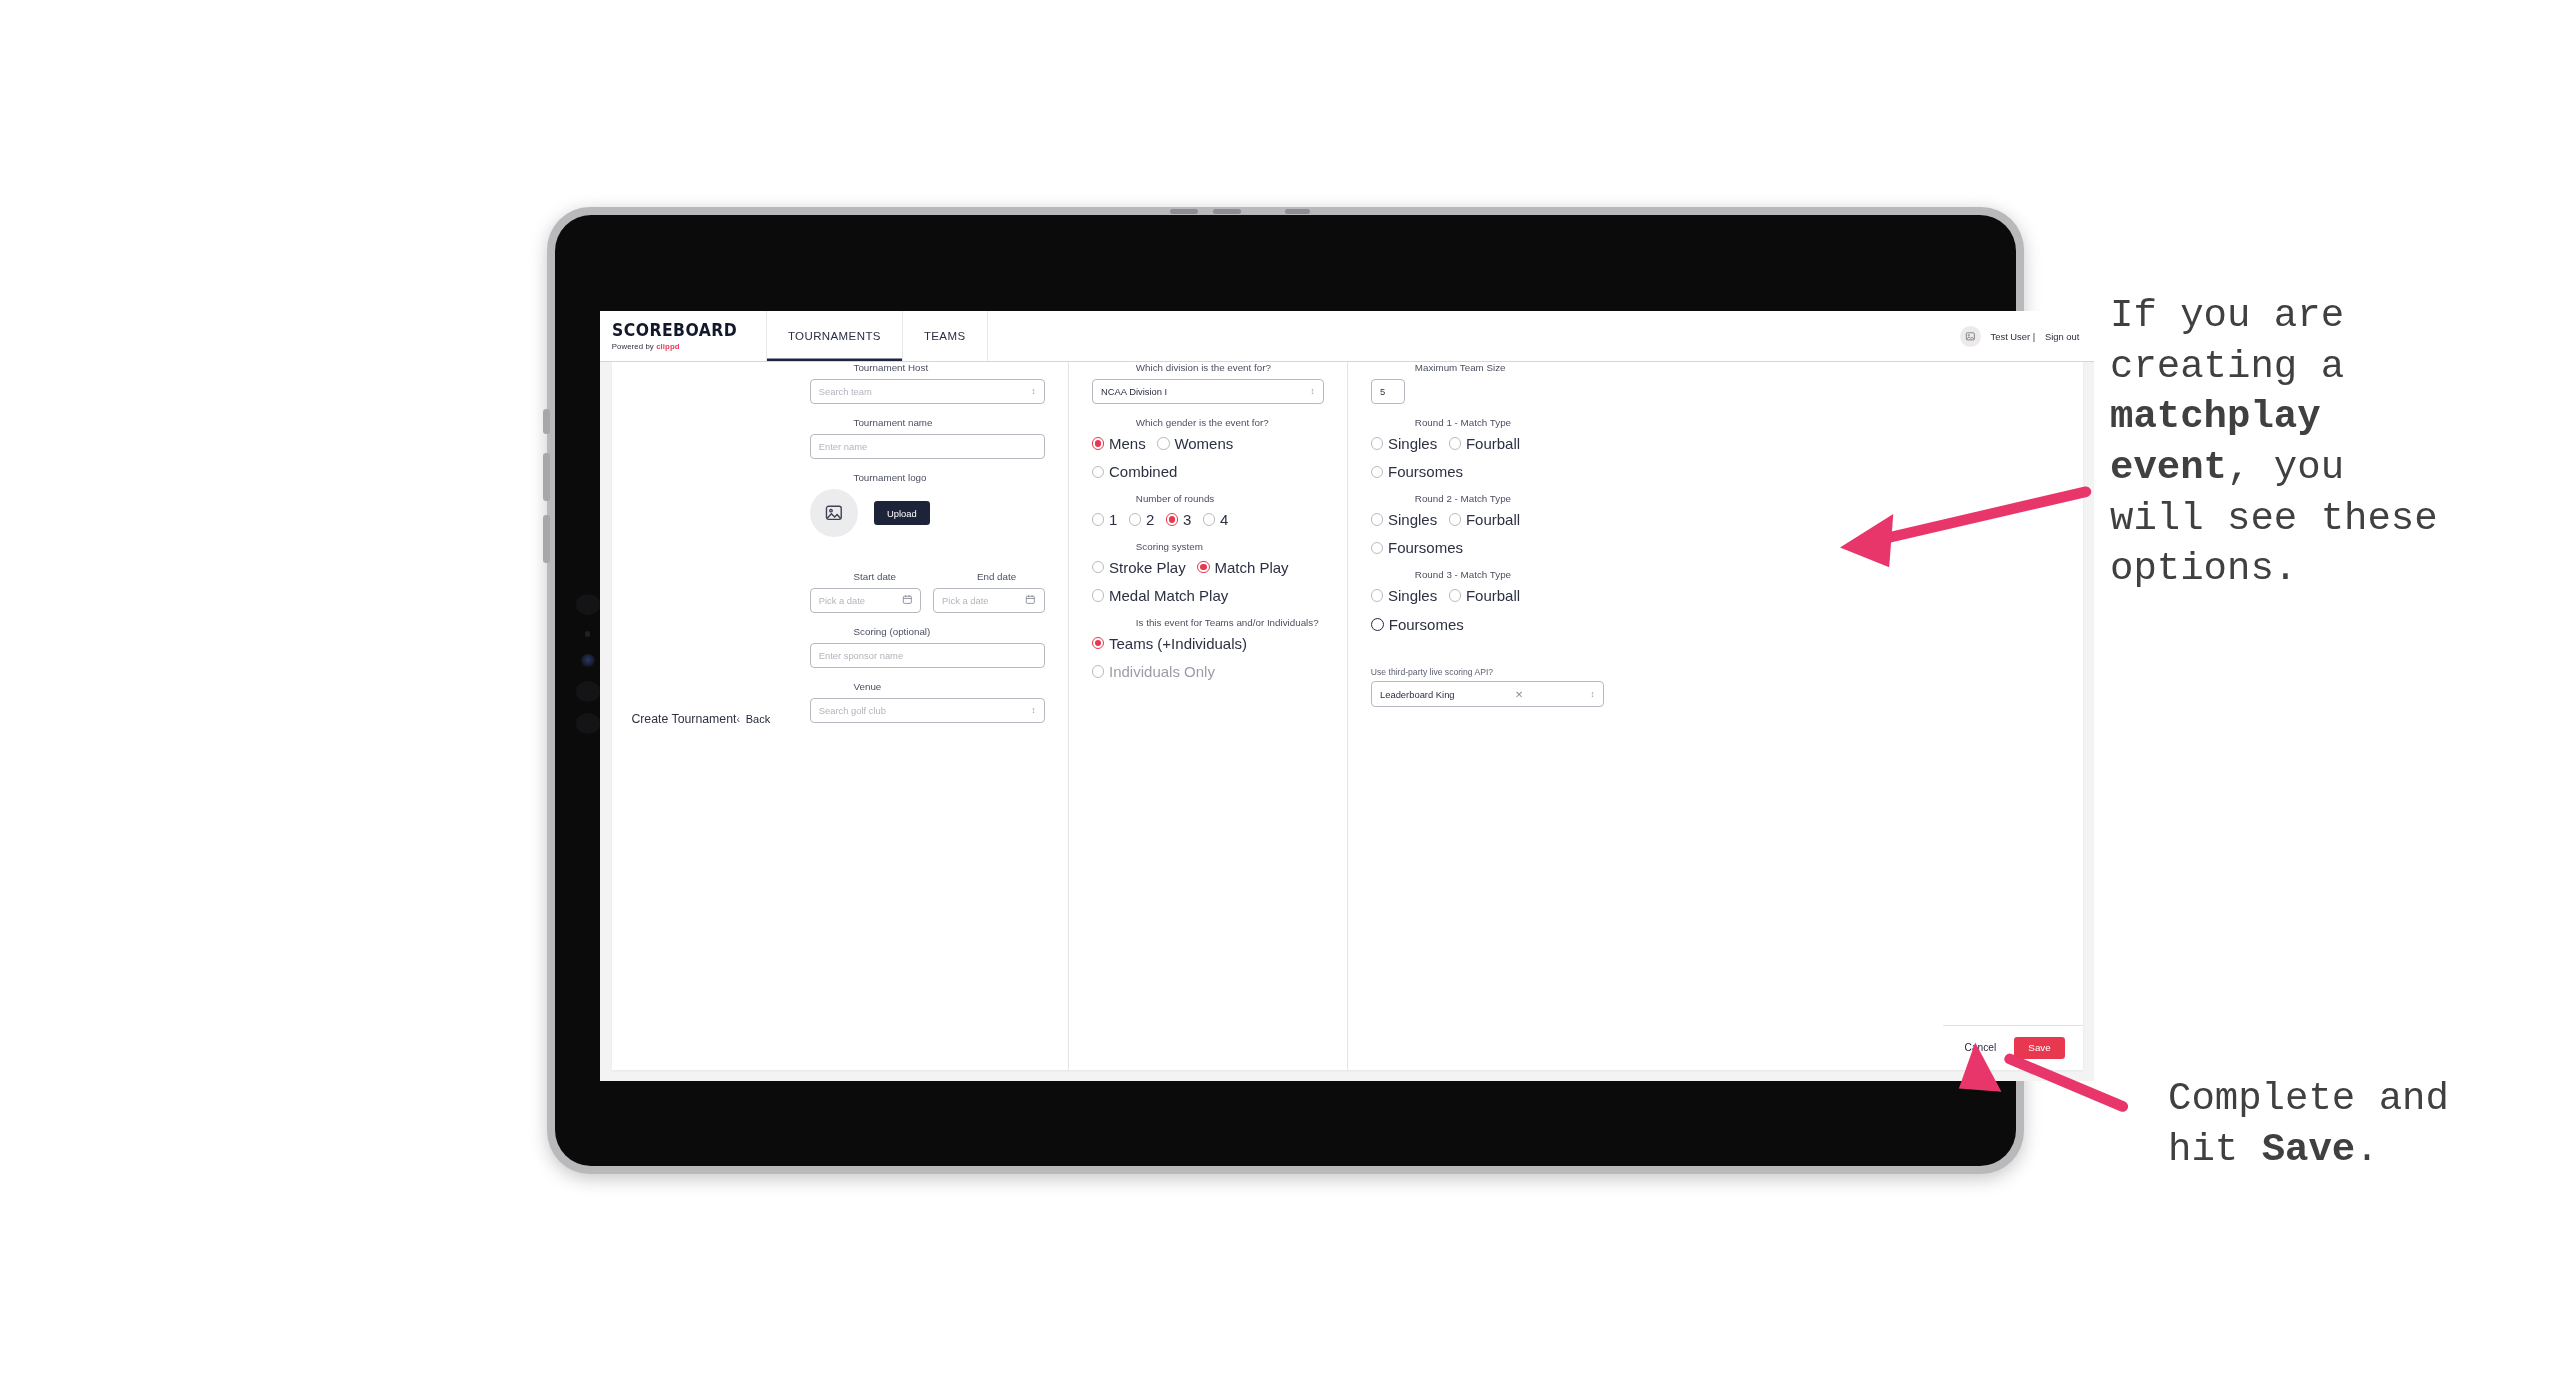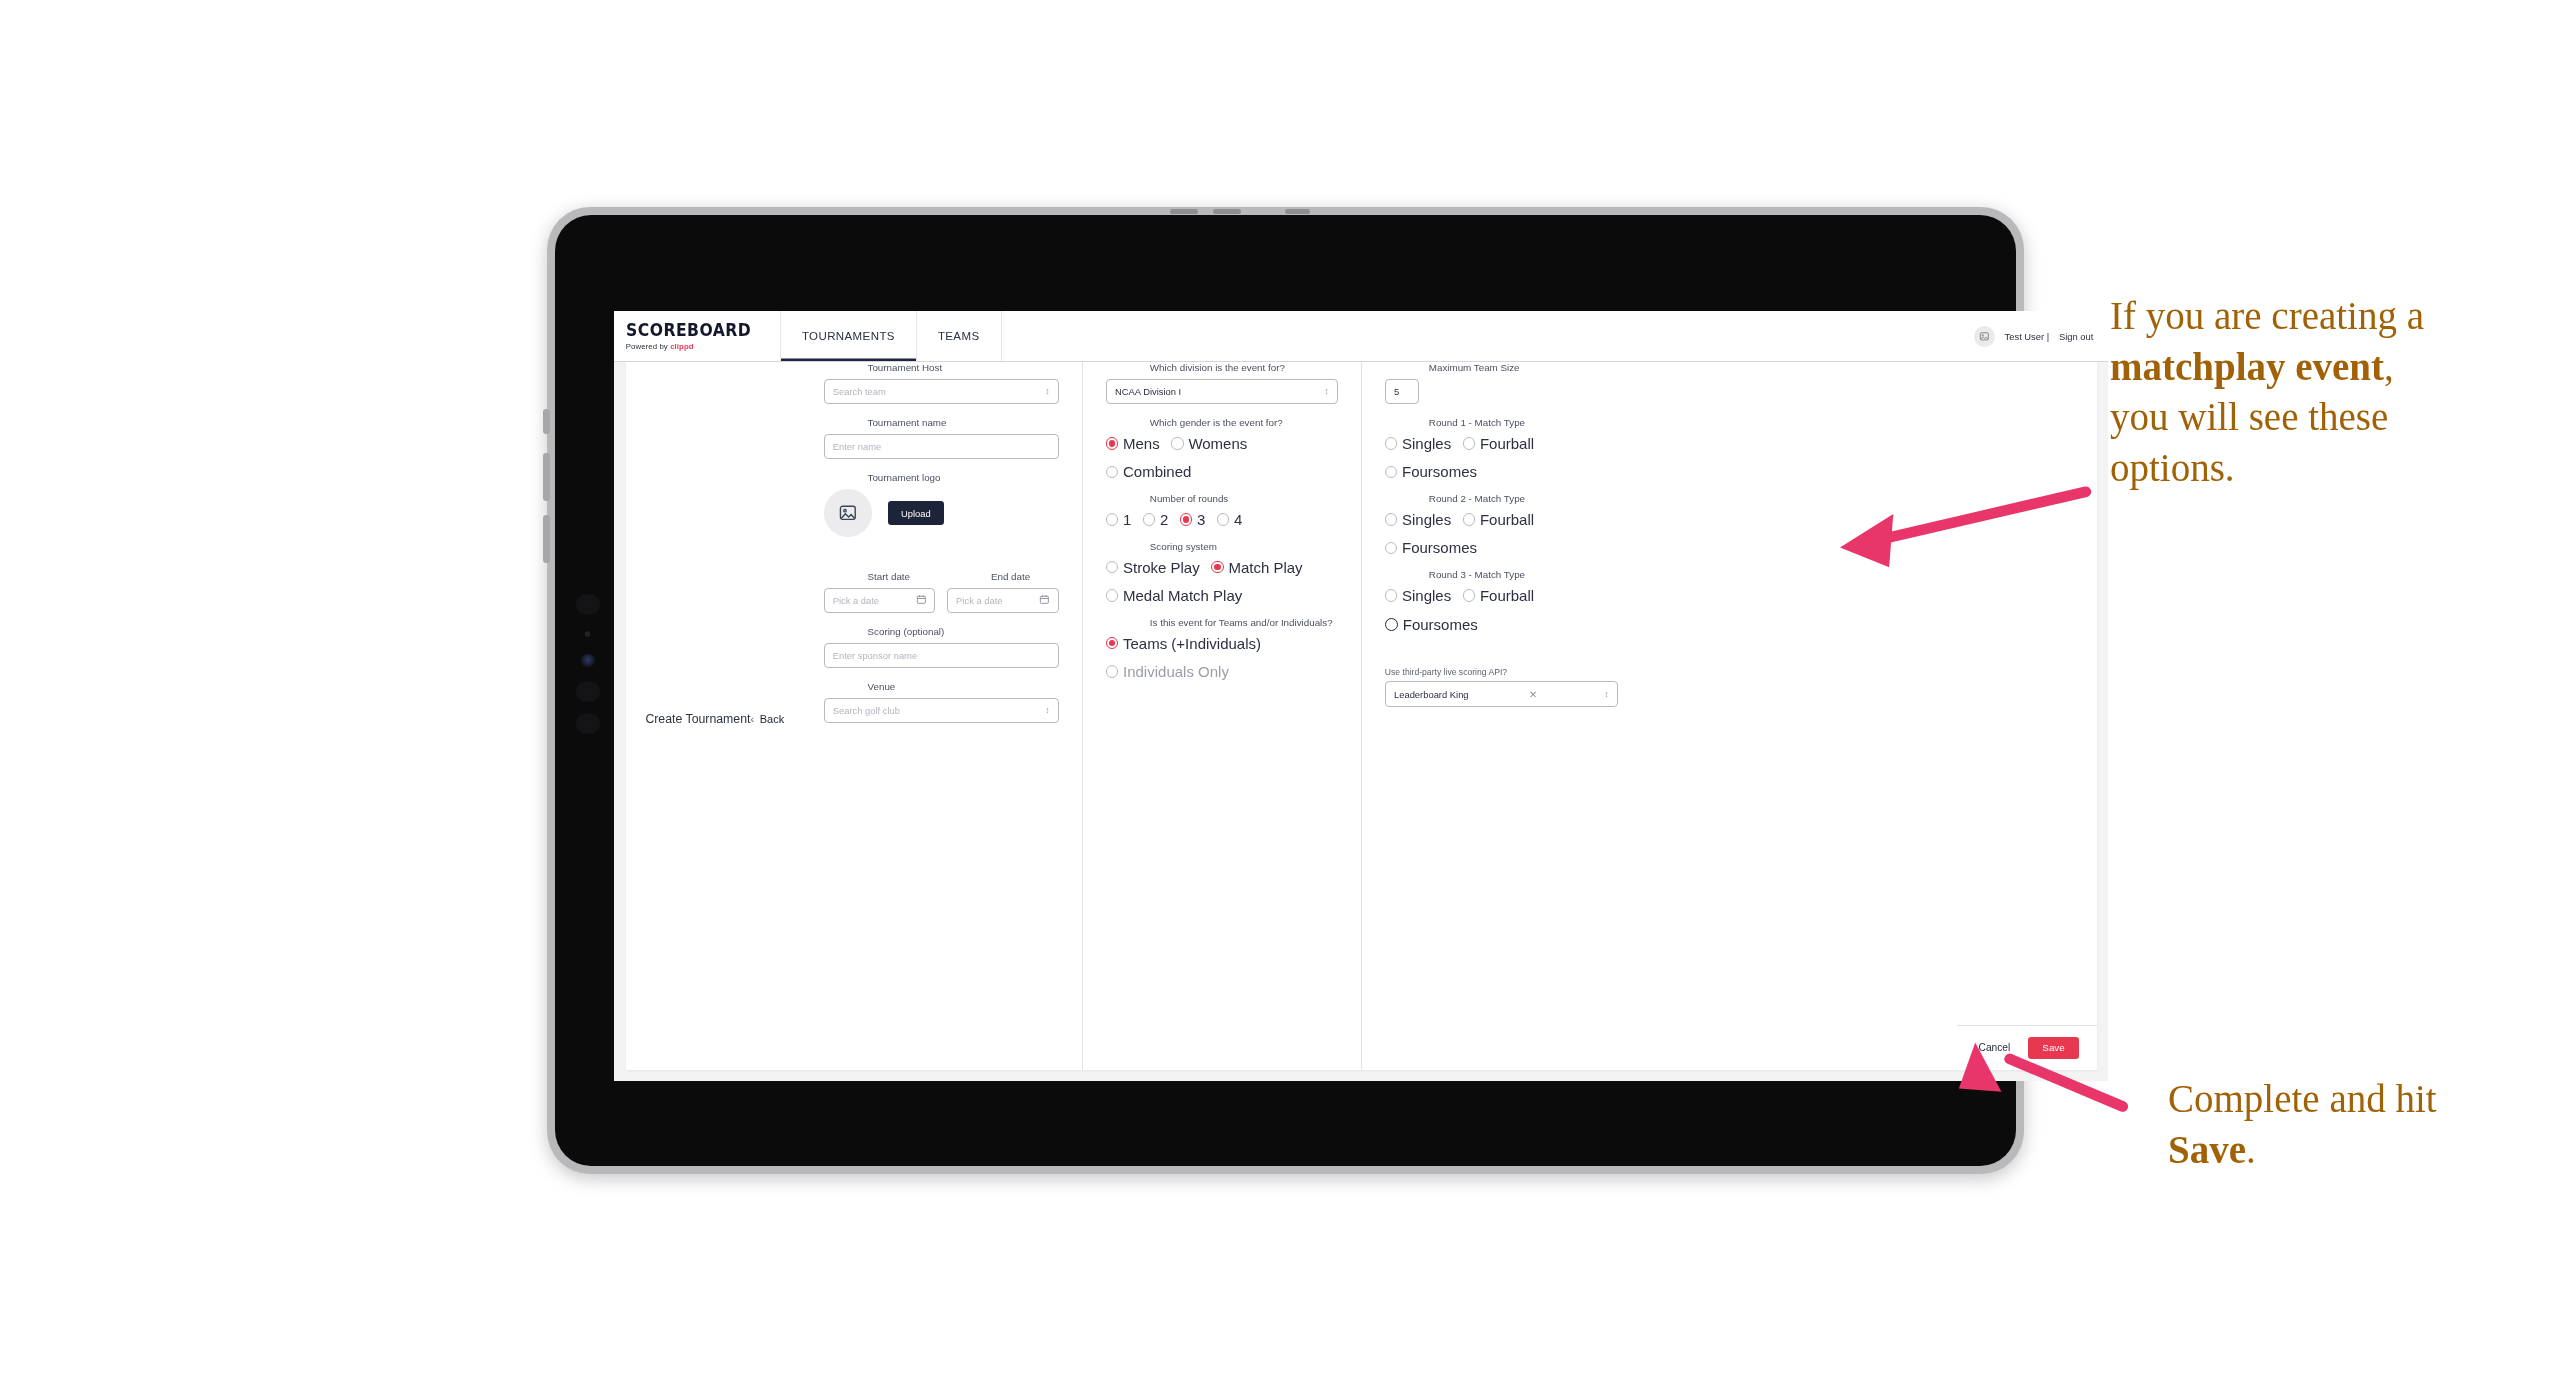--- a/index.html
+++ b/index.html
@@ -52,21 +52,21 @@
   .cam-1 { left: 20.5px; top: 379px; width: 24.6px; height: 21px; }
   .cam-2 { left: 29.5px; top: 416px; width: 5.7px;  height: 5.7px; background:#222226; }
   .cam-3 { left: 25.4px; top: 439px; width: 14.8px; height: 13px;
            background: radial-gradient(circle at 50% 45%, #2a3a66 0%, #12141e 70%); }
   .cam-4 { left: 20.5px; top: 466px; width: 24.6px; height: 21px; }
   .cam-5 { left: 20.5px; top: 498px; width: 24.6px; height: 21px; }
 
   
   .screen {
     position: absolute;
-    left: 59px; top: 96px;
+    left: 45px; top: 96px;
     width: 1494px; height: 770px;
     background: #ffffff;
     overflow: hidden;
   }
 
   
   .topbar {
     position: relative;
     height: 51px;
     background: #fff;
@@ -221,22 +221,22 @@
     font-size: 10.2px; color: #1f2437; cursor: pointer; padding: 4.9px 3.3px;
   }
   .btn-save {
     background: #e8384f; color: #fff; font-size: 9.8px;
     padding: 5.7px 14px; border-radius: 3.3px; cursor: pointer;
   }
 
   
   .annot {
     position: absolute;
-    font-family: Liberation Serif, serif;
-    color: #a16207;
+    font-family: Liberation Mono, monospace;
+    color: #404040;
     line-height: 1.30;
   }
   .annot-1 {
     left: 2110px; top: 291px; width: 344px;
     font-size: 39px;
   }
   .annot-2 {
     left: 2168px; top: 1074px; width: 361px;
     font-size: 39px;
   }

